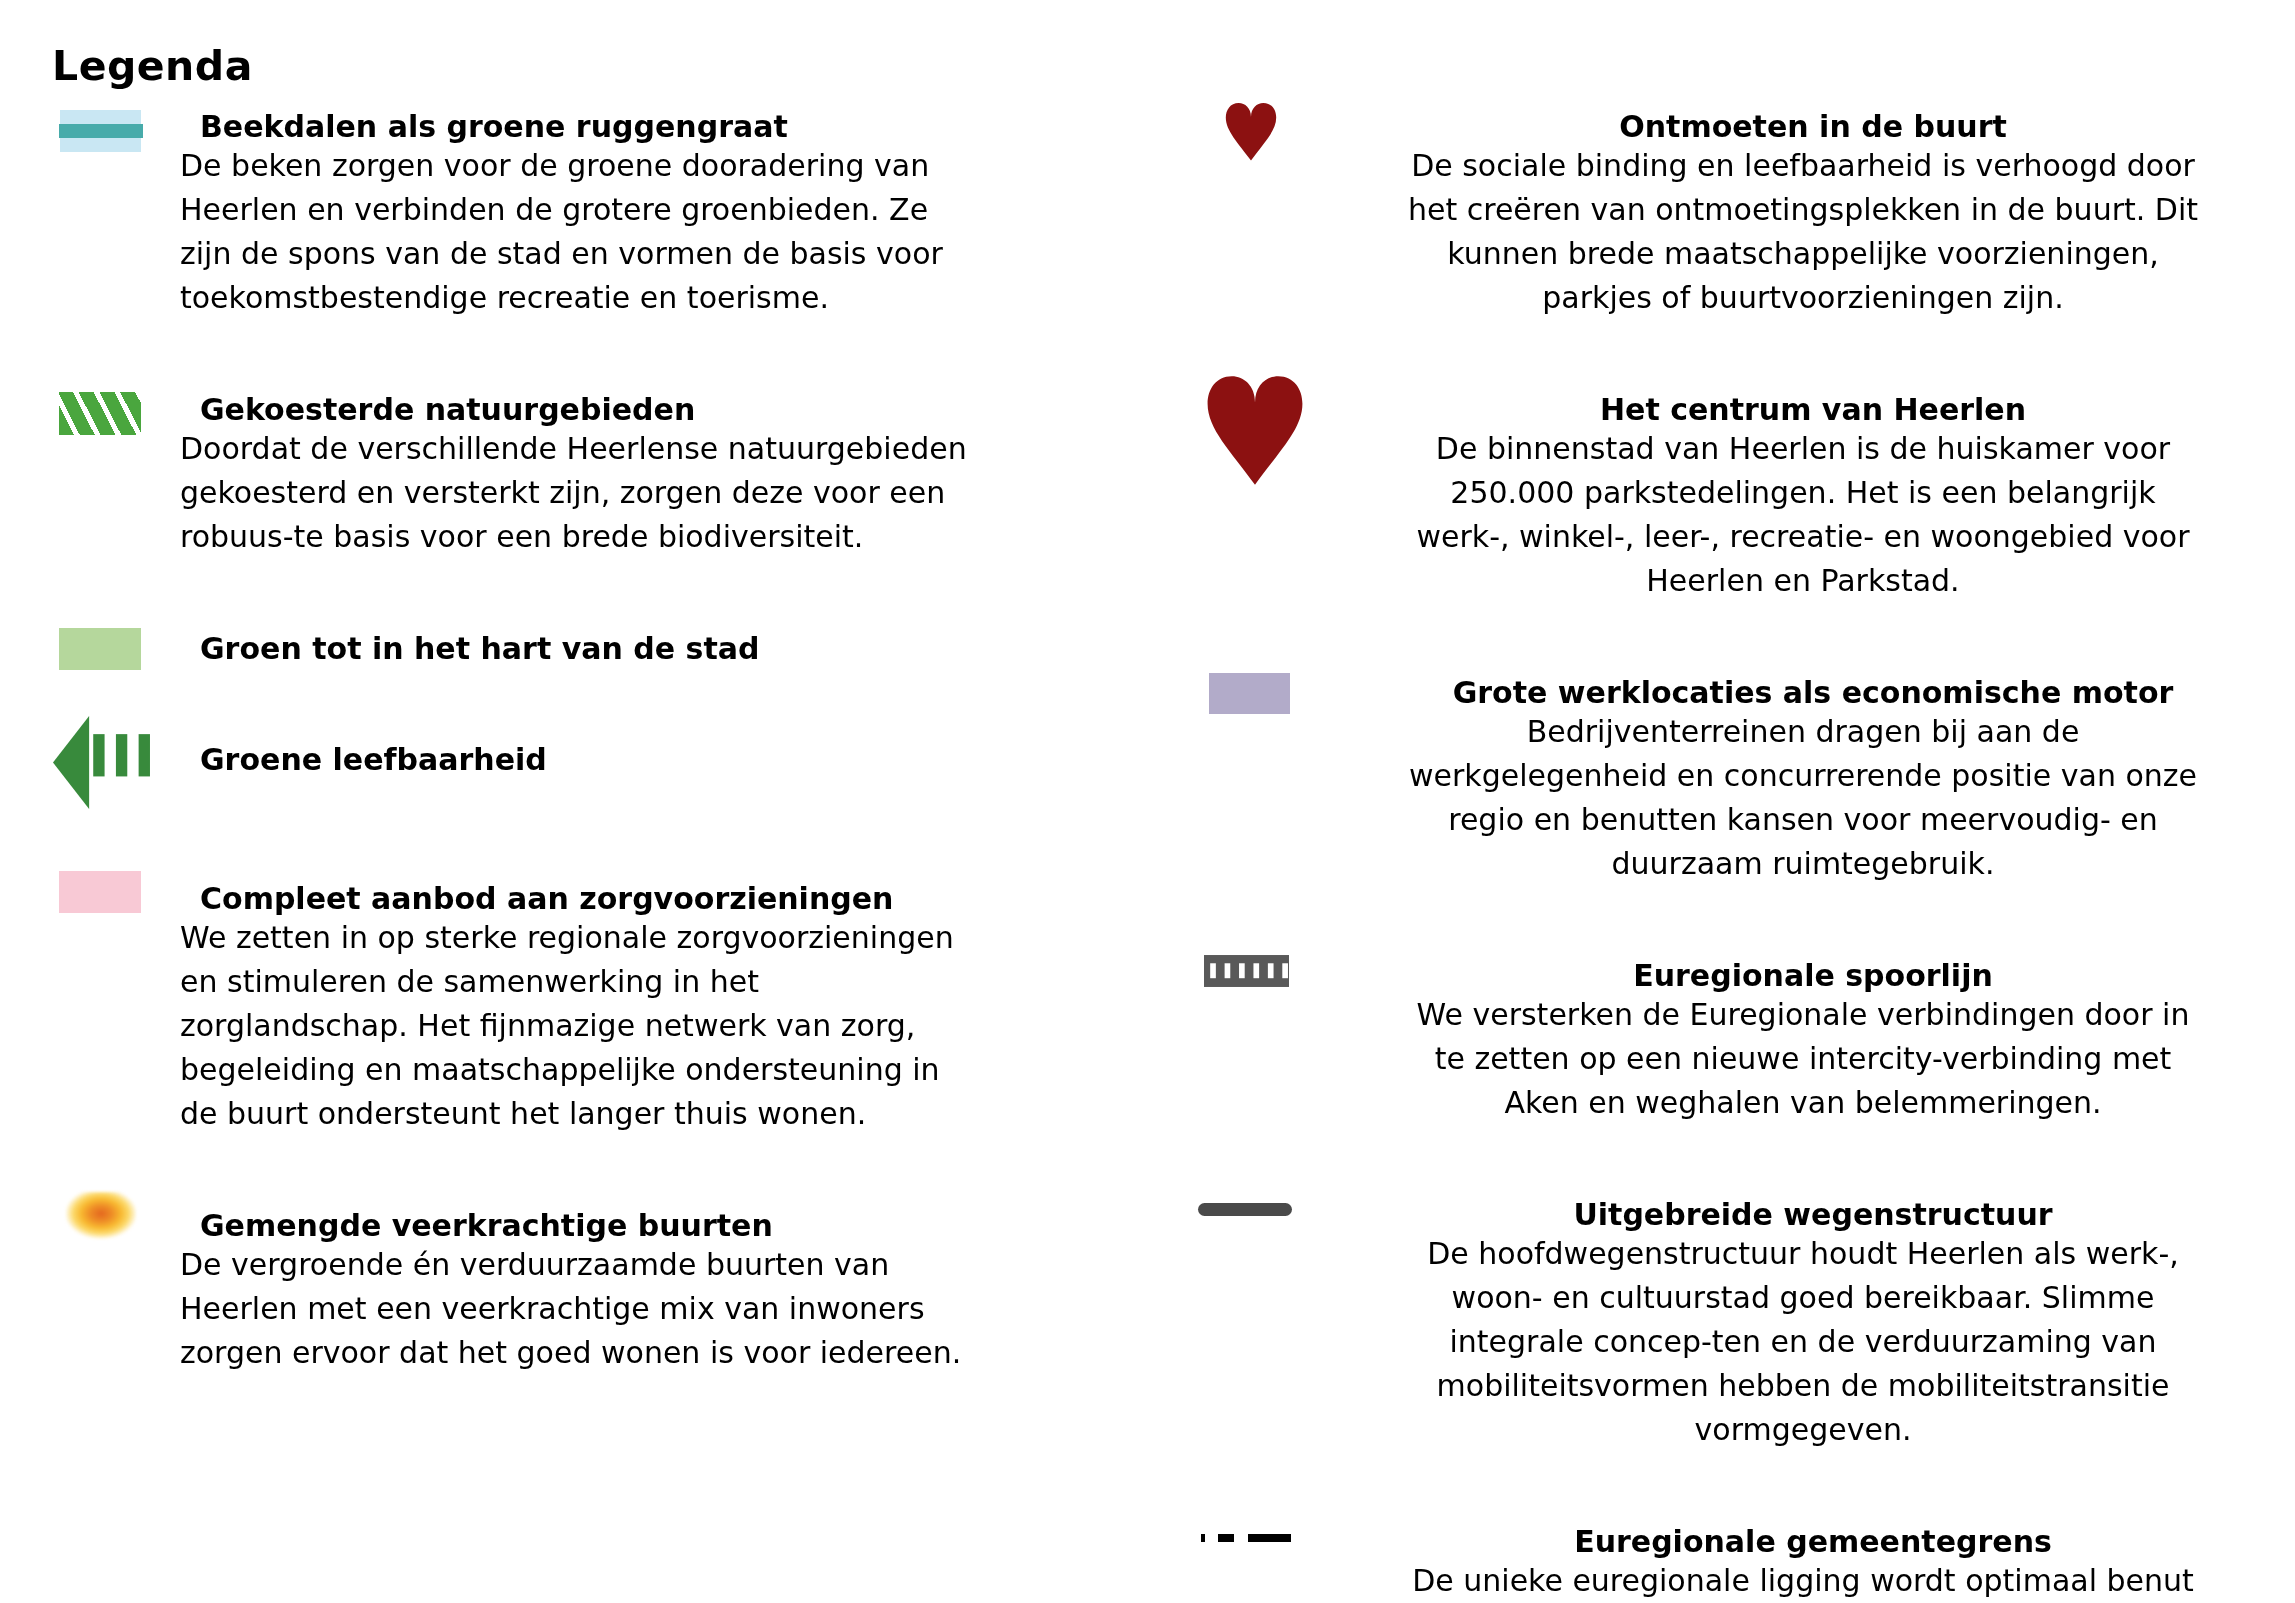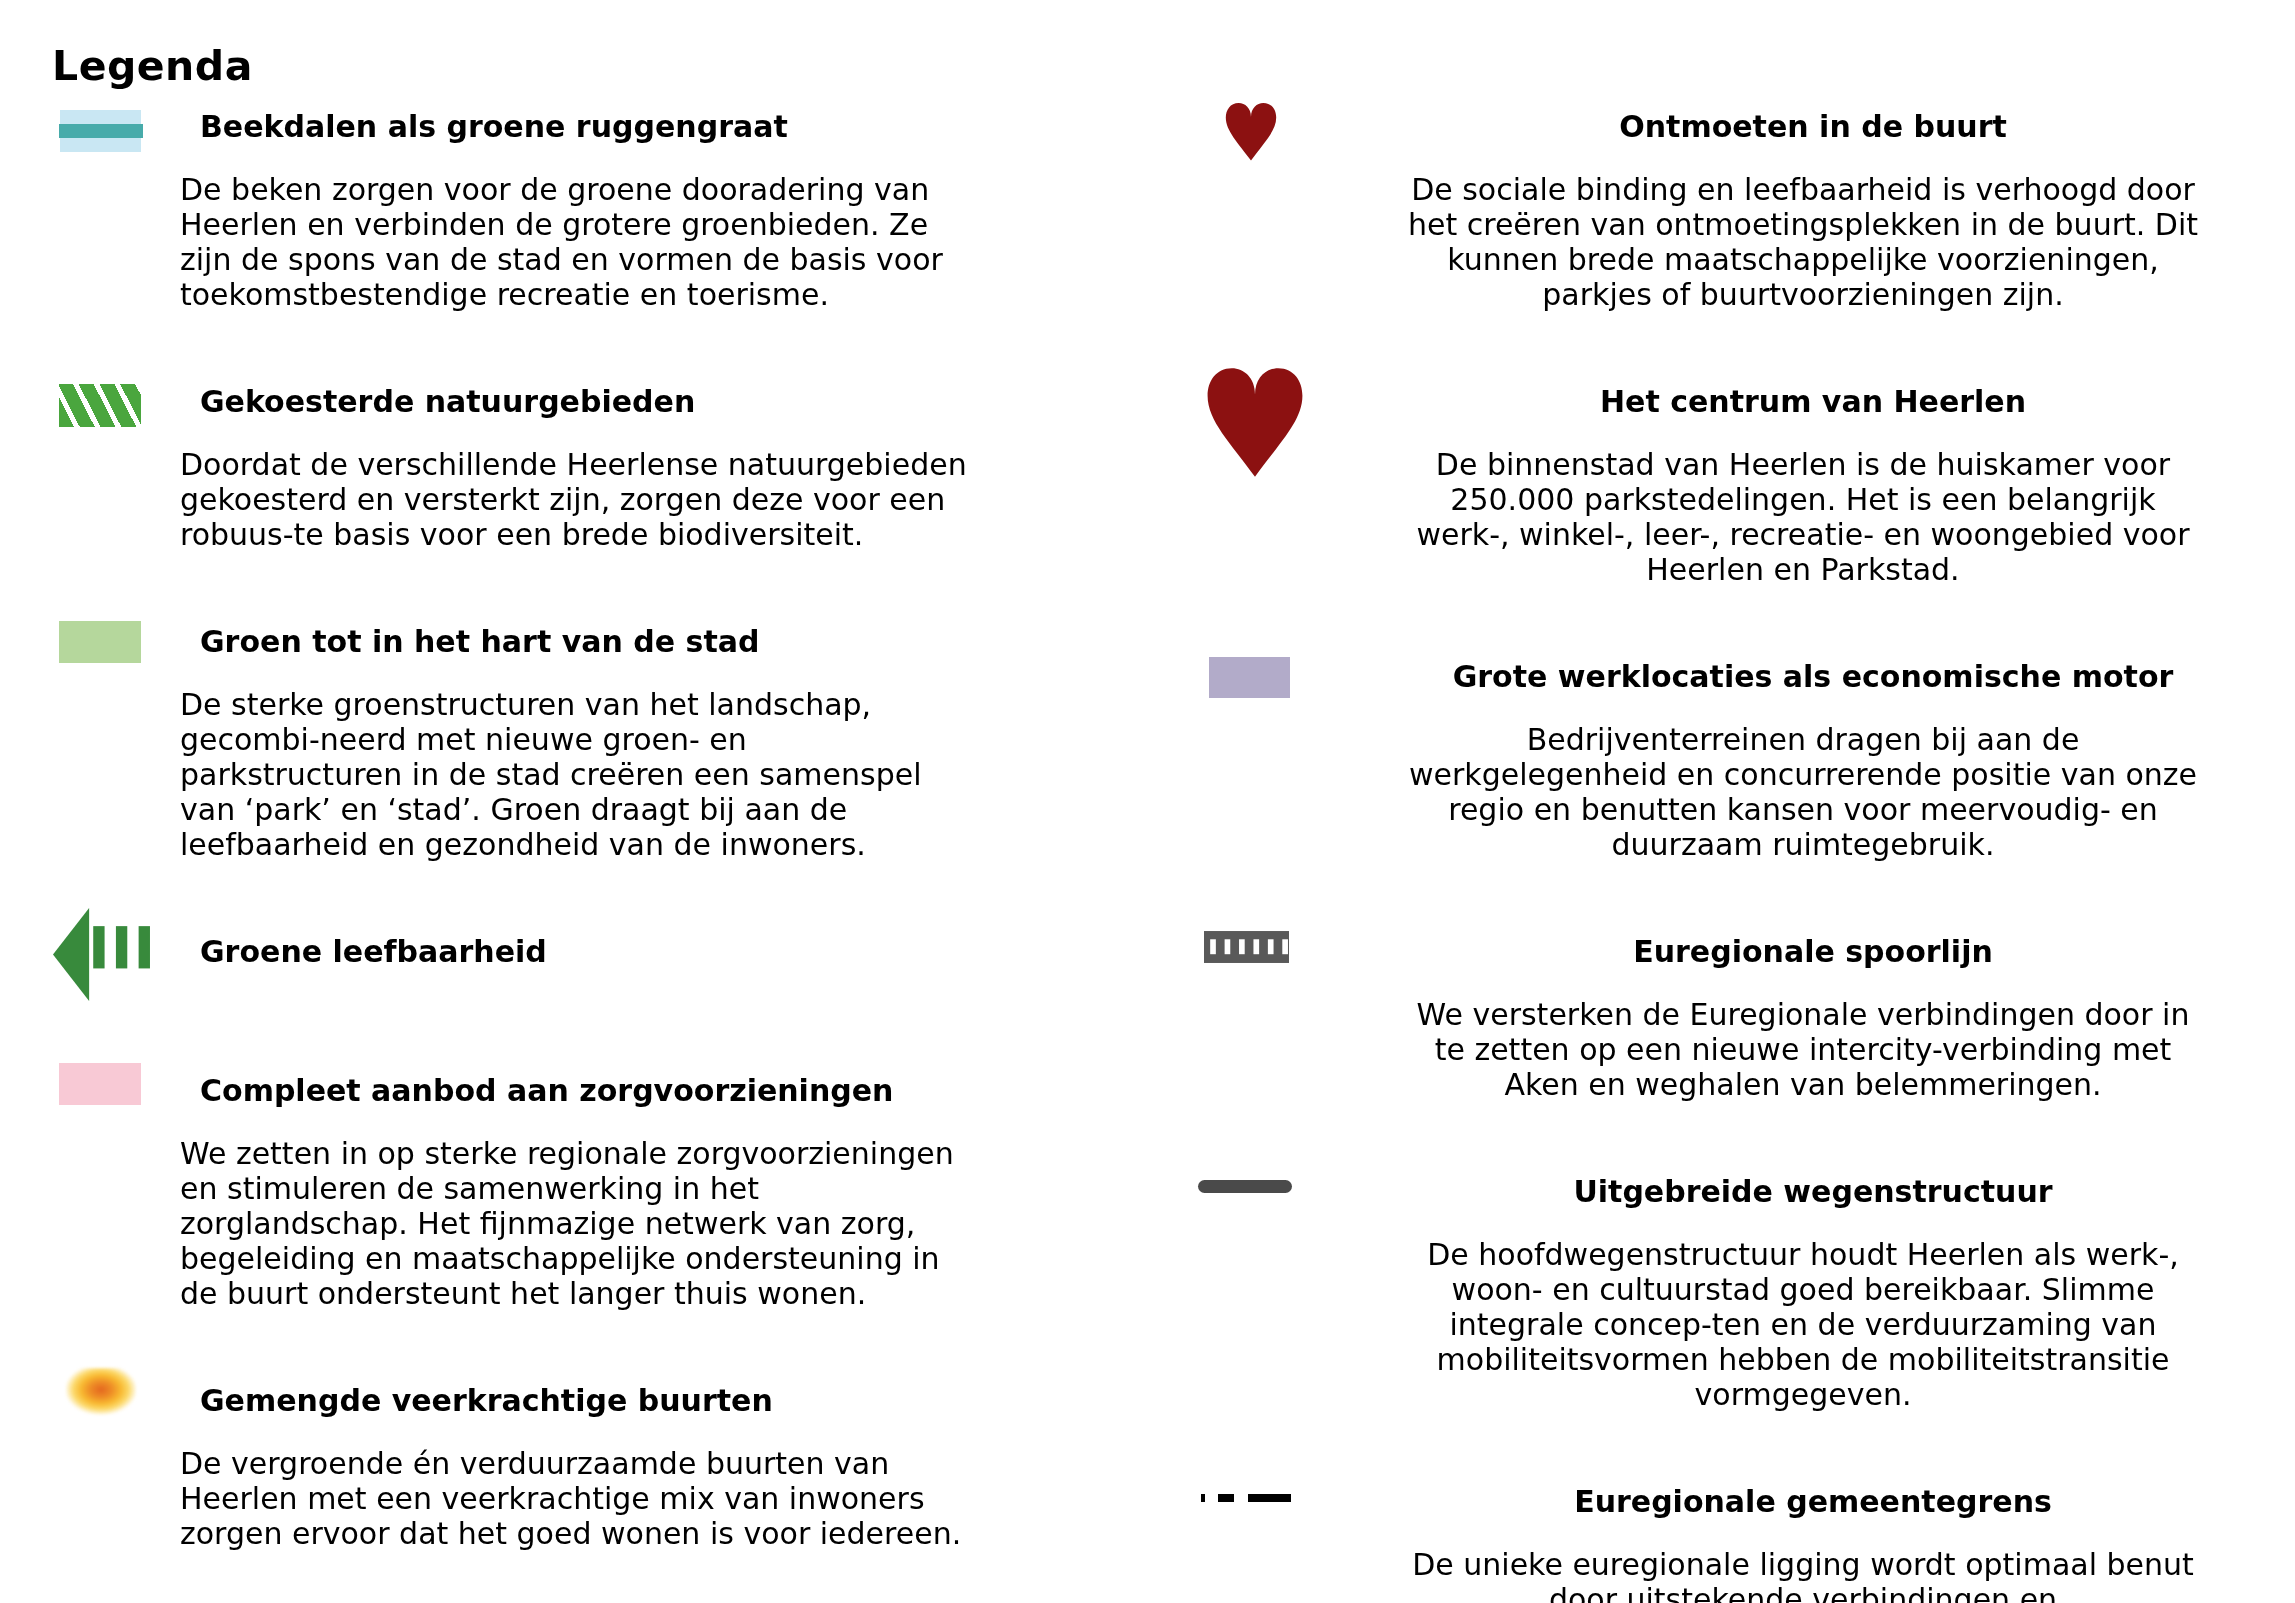--- a/index.html
+++ b/index.html
@@ -41,23 +41,22 @@
   .text-cell { flex: 1 1 auto; max-width: 932px; }
 
   .item-title {
     font-size: 30px;
     font-weight: bold;
     line-height: 35px;
     margin-left: 20px;
   }
   .item-body {
     font-size: 30px;
-    line-height: 35px;
+    line-height: 44px;
     white-space: pre-line;
-    margin-top: 28px;
   }
 
   
   .ic-beekdalen {
     width: 81px; height: 42px;
     margin: 1px 0 0 11.3px;
     background: #c9e7f3;
     position: relative;
   }
   .ic-beekdalen .band {
@@ -145,25 +144,20 @@
 robuus-te basis voor een brede biodiversiteit.</div>
     </div>
   </div>
 
   <div class="item">
     <div class="icon-cell">
       <div class="ic-groen"></div>
     </div>
     <div class="text-cell">
       <div class="item-title">Groen tot in het hart van de stad</div>
-      <div class="item-body">De sterke groenstructuren van het landschap,
-gecombi-neerd met nieuwe groen- en
-parkstructuren in de stad creëren een samenspel
-van ‘park’ en ‘stad’. Groen draagt bij aan de
-leefbaarheid en gezondheid van de inwoners.</div>
     </div>
   </div>
 
   <div class="item">
     <div class="icon-cell">
       <svg class="ic-arrow" width="98" height="93" viewBox="0 0 190 180">
         <polygon points="70,0 70,180 0,90" fill="#388a3c"></polygon>
         <rect x="78" y="35" width="22" height="82" fill="#388a3c"></rect>
         <rect x="122" y="35" width="22" height="82" fill="#388a3c"></rect>
         <rect x="166" y="35" width="22" height="82" fill="#388a3c"></rect>

